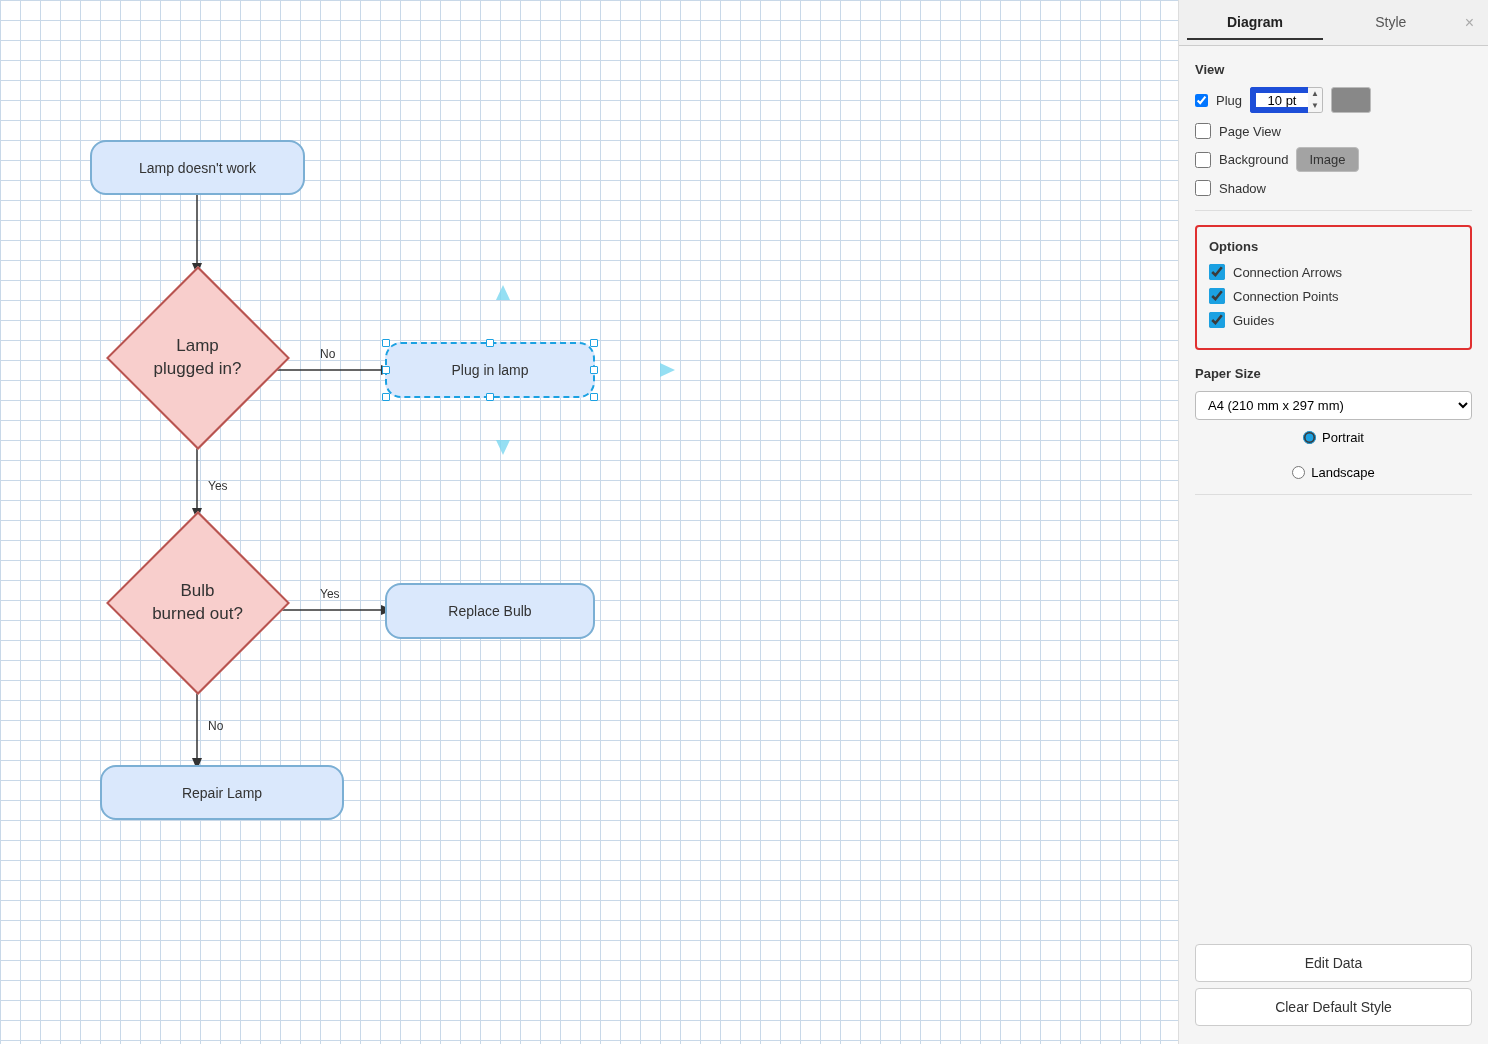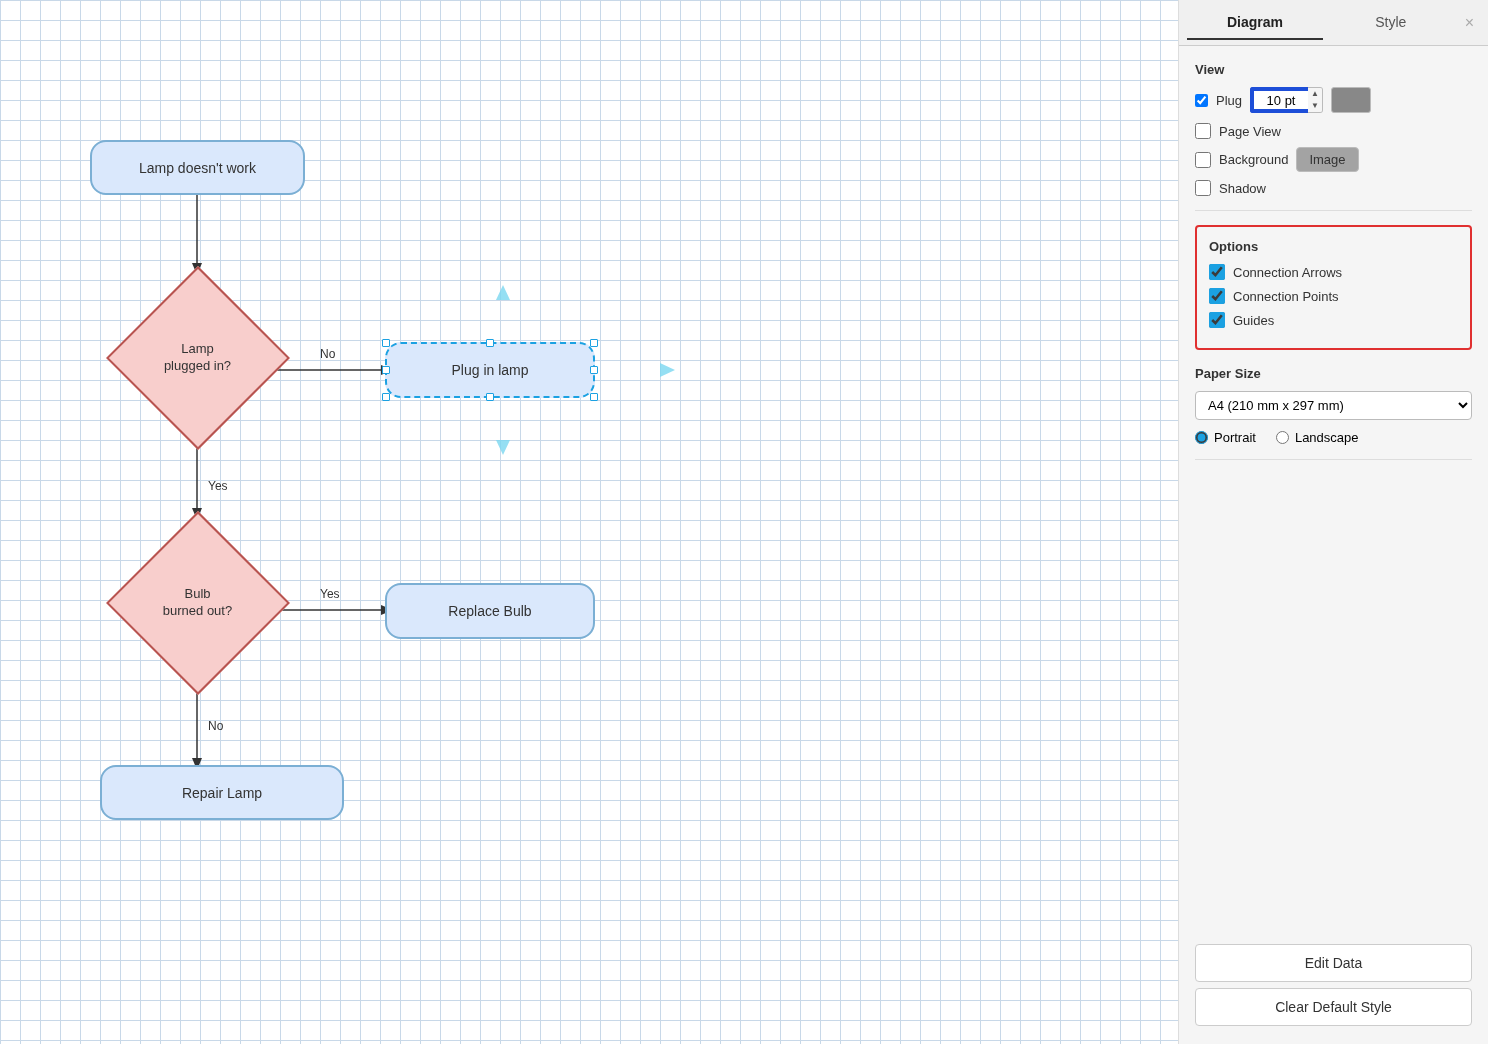--- a/index.html
+++ b/index.html
@@ -55,21 +55,21 @@
       height: 130px;
       background: #f8cecc;
       border: 2px solid #b85450;
       transform: rotate(45deg);
       position: absolute;
     }
     .fc-diamond-label {
       position: relative;
       z-index: 1;
       text-align: center;
-      font-size: 13px;
+      font-size: 17px;
       color: #333;
       line-height: 1.3;
     }
 
     
     .fc-svg {
       position: absolute;
       top: 0; left: 0;
       width: 100%; height: 100%;
       pointer-events: none;
@@ -158,21 +158,21 @@
     
     .grid-row {
       display: flex;
       align-items: center;
       margin-bottom: 10px;
       gap: 8px;
     }
     .grid-pt-input {
       width: 58px;
       height: 26px;
-      border: 4px solid #1d4ed8;
+      border: 6px solid #1d4ed8;
       border-radius: 3px;
       text-align: center;
       font-size: 13px;
       background: #fff;
     }
     .grid-color-box {
       width: 40px;
       height: 26px;
       background: #888;
       border: 1px solid #bbb;
@@ -245,20 +245,21 @@
       margin-bottom: 10px;
       appearance: auto;
     }
 
     
     .radio-row {
       display: flex;
       align-items: center;
       gap: 20px;
       margin-bottom: 2px;
+      flex-direction: column;
     }
     .radio-item {
       display: flex;
       align-items: center;
       gap: 6px;
       font-size: 13px;
       cursor: pointer;
     }
     .radio-item input[type="radio"] {
       accent-color: #1ba1e2;

